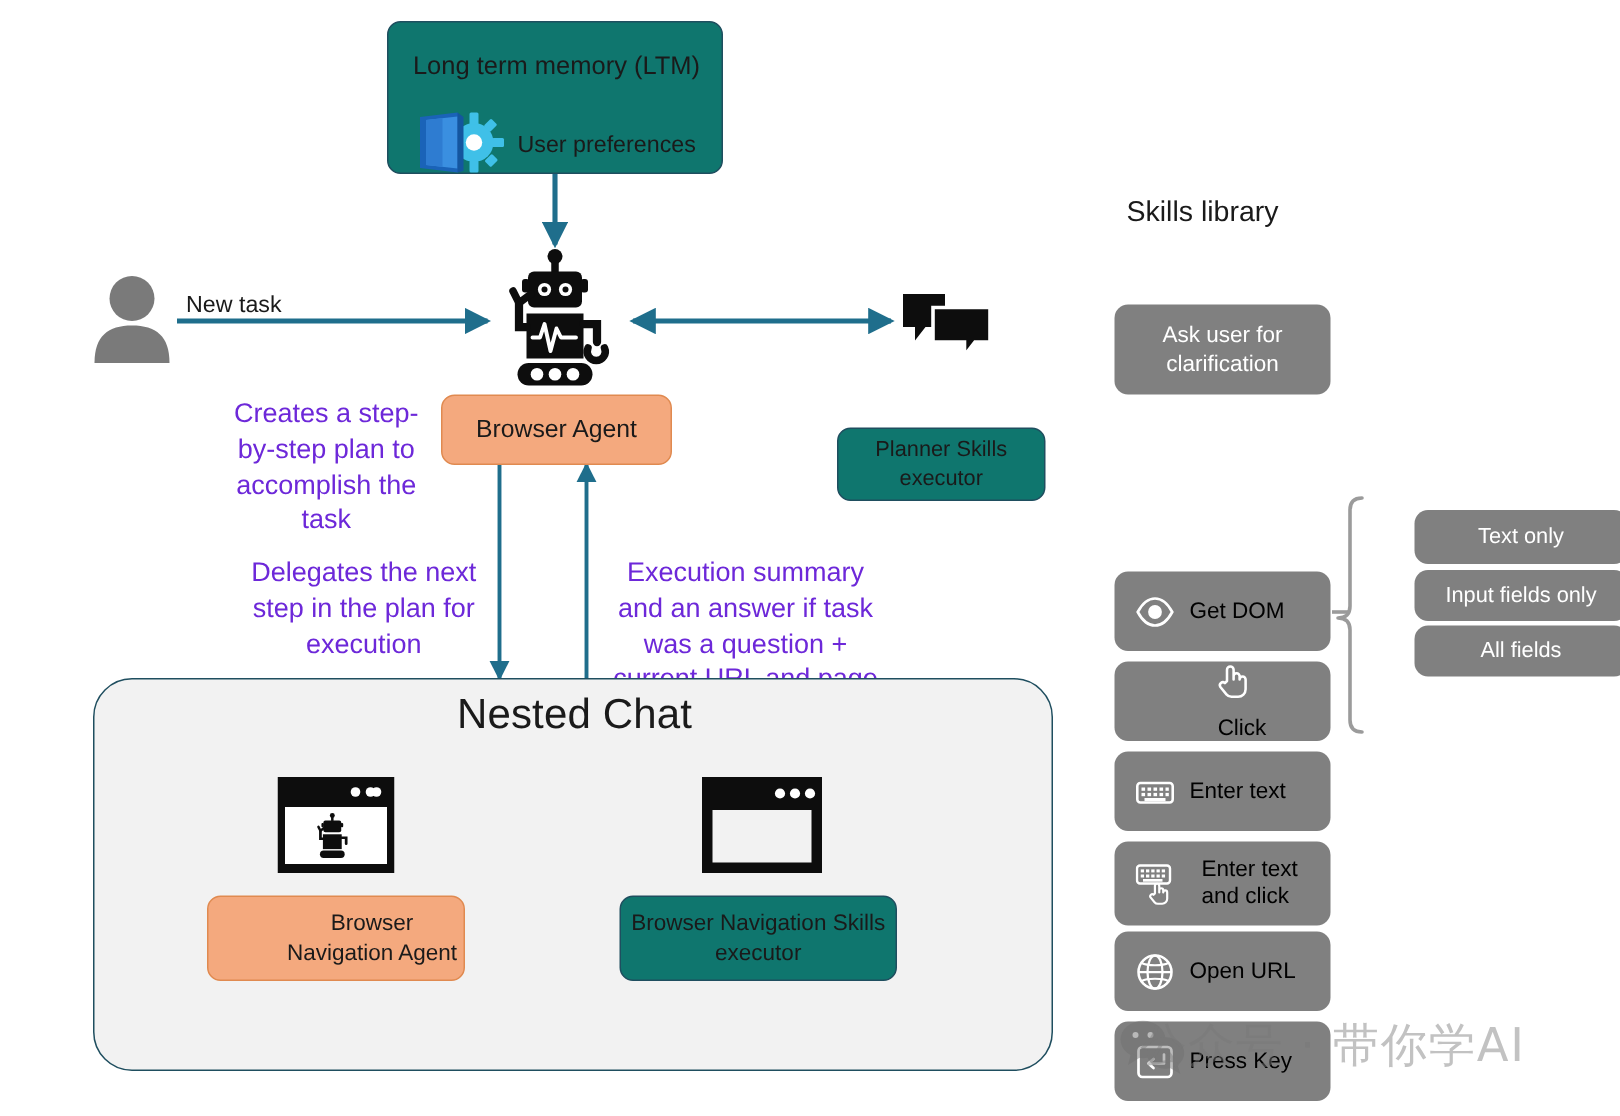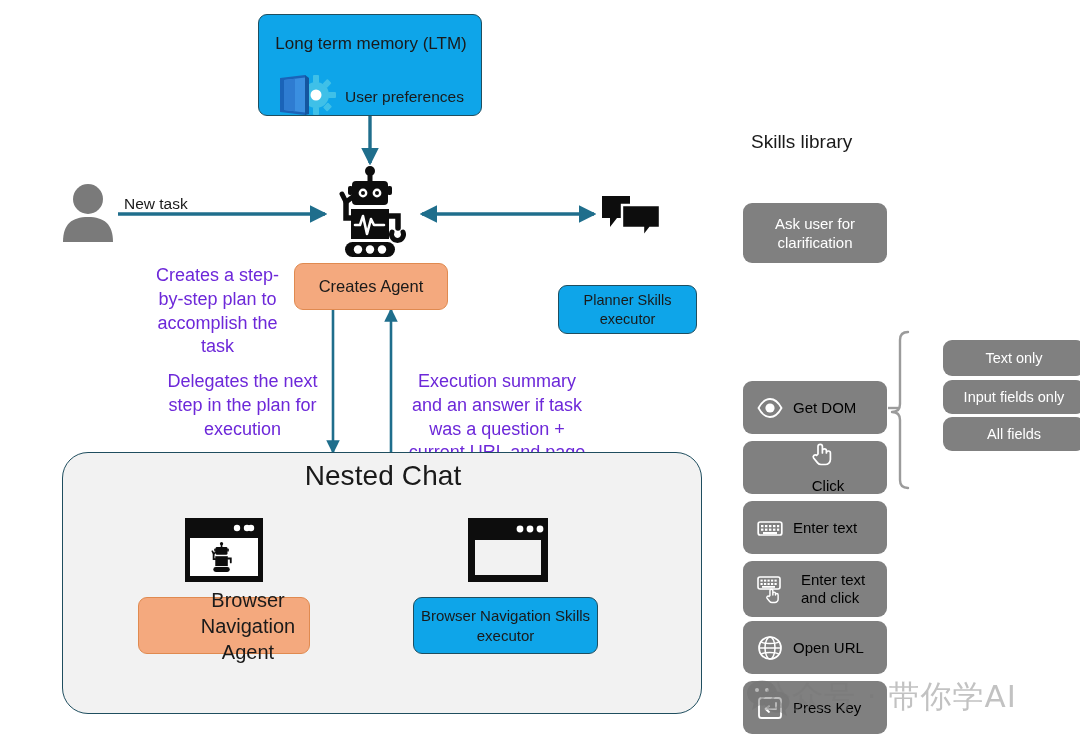--- a/index.html
+++ b/index.html
@@ -6,21 +6,21 @@
   body{
     width:1080px;height:744px;position:relative;overflow:hidden;
     font-family:"Liberation Sans","DejaVu Sans",sans-serif;
     color:#1a1a1a;
   }
   .abs{position:absolute;}
   .ctr{display:flex;align-items:center;justify-content:center;text-align:center;}
 
   
   .box-white{
-    background:#0ea5e9;border:1.6px solid #1F4E5F;border-radius:9px;
+    background:#0f766e;border:1.6px solid #1F4E5F;border-radius:9px;
     box-sizing:border-box;
   }
   .box-orange{
     background:#F4A97E;border:1.6px solid #E08A50;border-radius:9px;
     box-sizing:border-box;
   }
   .box-gray{
     background:#808080;border-radius:9px;color:#ffffff;box-sizing:border-box;
   }
   .nested-panel{
@@ -151,21 +151,21 @@
 
     <polyline points="23,59 28,59 31,50 35,68 39,53 42,59 52,59" fill="none" stroke="#ffffff" stroke-width="2.6" stroke-linejoin="round" stroke-linecap="round"></polyline>
 
     <circle cx="26" cy="83.5" r="4.2" fill="#ffffff"></circle>
     <circle cx="38" cy="83.5" r="4.2" fill="#ffffff"></circle>
     <circle cx="50" cy="83.5" r="4.2" fill="#ffffff"></circle>
   </svg>
 </div>
 
 <div class="abs box-orange ctr label" style="left:294px;top:263px;width:154px;height:47px;">
-  <span style="font-size:16.5px;">Creates Agent</span>
+  <span style="font-size:16.5px;">Browser Agent</span>
 </div>
 <div class="abs label-sm" style="left:145px;top:264px;width:145px;text-align:center;">Creates a step-by-step plan to accomplish the task</div>
 
 <div class="abs" style="left:600px;top:194px;width:62px;height:50px;">
   <svg width="62" height="50" viewBox="0 0 62 50">
     <g fill="#0d0d0d">
       <path d="M2,2 h28 v22 h-13 l-7,9 v-9 h-8 z"></path>
       <path d="M22,11 h38 v23 h-10 l-7,9 v-9 h-21 z" stroke="#ffffff" stroke-width="2.4"></path>
     </g>
   </svg>
@@ -196,21 +196,21 @@
       <rect x="55" y="20" width="5" height="9" rx="2"></rect>
       <rect x="19" y="43" width="38" height="30"></rect>
       <path d="M14,36 L10,28 M14,36 L22,30" stroke="#0d0d0d" stroke-width="5" fill="none" stroke-linecap="round"></path>
       <path d="M14,36 L14,52 L19,52" stroke="#0d0d0d" stroke-width="5.5" fill="none" stroke-linecap="round"></path>
       <path d="M57,50 L66,50 L66,62" stroke="#0d0d0d" stroke-width="5.5" fill="none" stroke-linecap="round"></path>
       <rect x="13" y="76" width="50" height="15" rx="7.5"></rect>
     </g>
   </svg>
 </div>
 <div class="abs box-orange ctr" style="left:138px;top:597px;width:172px;height:57px;">
-  <span style="font-size:20px;line-height:1.3;padding-left:48px;">Browser Navigation Agent</span>
+  <span style="font-size:15px;line-height:1.3;padding-left:48px;">Browser Navigation Agent</span>
 </div>
 
 <div class="abs" style="left:468px;top:518px;width:80px;height:64px;">
   <svg width="80" height="64" viewBox="0 0 80 64">
     <rect x="0" y="0" width="80" height="64" fill="#0d0d0d"></rect>
     <circle cx="52" cy="11" r="3.4" fill="#ffffff"></circle>
     <circle cx="62" cy="11" r="3.4" fill="#ffffff"></circle>
     <circle cx="72" cy="11" r="3.4" fill="#ffffff"></circle>
     <rect x="7" y="22" width="66" height="35" fill="#F2F2F2"></rect>
   </svg>

